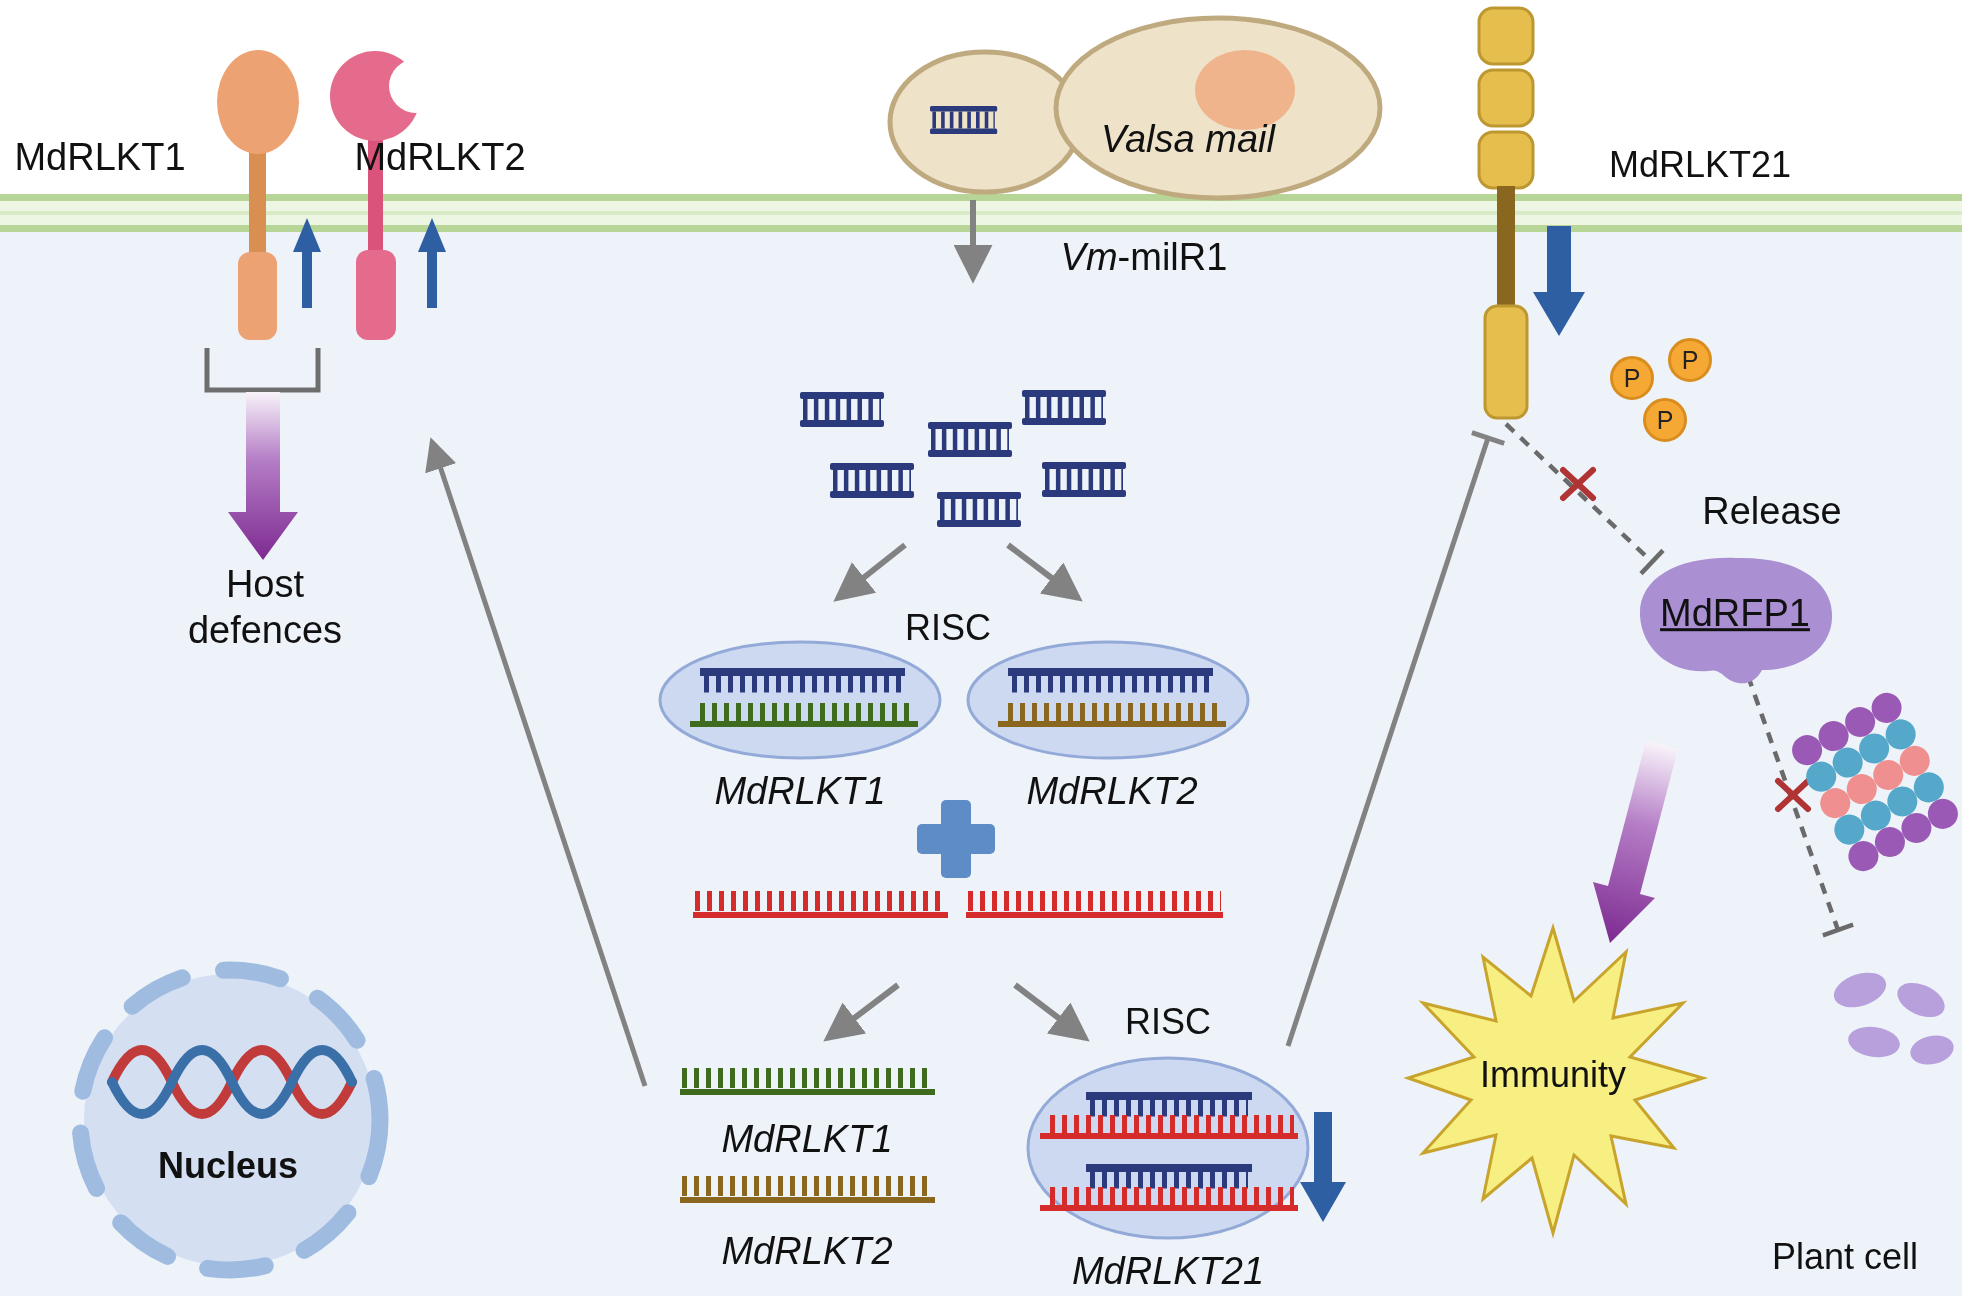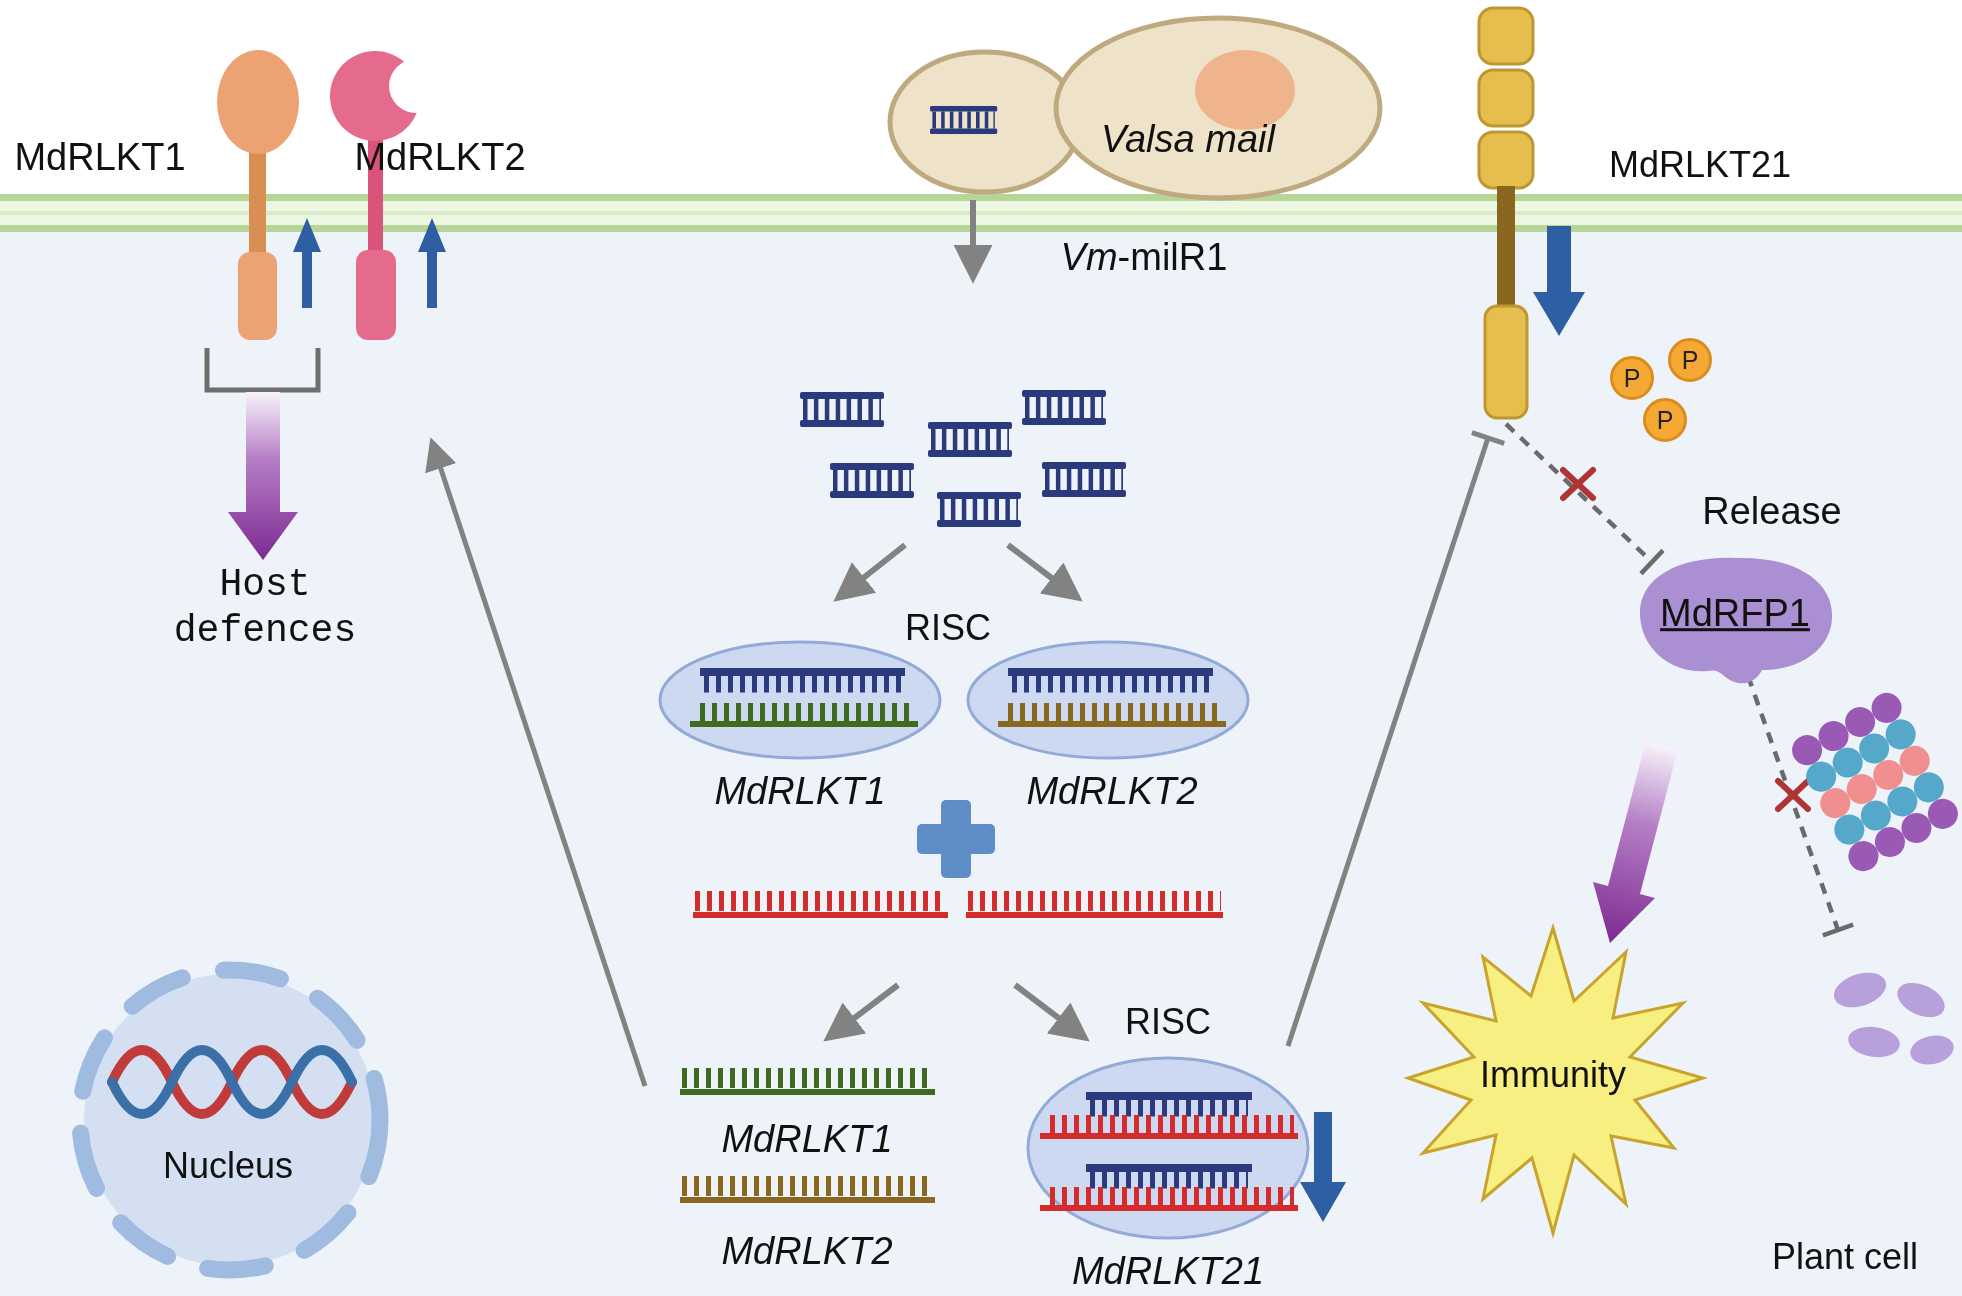--- a/index.html
+++ b/index.html
@@ -243,26 +243,26 @@
   <div class="lbl italic" style="left:807px;top:1140px;">MdRLKT1</div>
   <div class="lbl italic" style="left:807px;top:1252px;">MdRLKT2</div>
 
   <div class="lbl s36" style="left:1168px;top:1022px;">RISC</div>
   <div class="lbl italic" style="left:1168px;top:1272px;">MdRLKT21</div>
 
   <div class="lbl s36" style="left:1700px;top:165px;">MdRLKT21</div>
   <div class="lbl" style="left:1760px;top:512px;margin-left:12px;">Release</div>
   <div class="lbl" style="left:1735px;top:614px;text-decoration:underline;">MdRFP1</div>
 
-  <div class="lbl" style="left:265px;top:608px;font-family:Liberation Mono, monospace;">
+  <div class="lbl" style="left:265px;top:608px;">
     <div>Host</div>
     <div>defences</div>
   </div>
 
   <div class="lbl s36" style="left:1553px;top:1075px;">Immunity</div>
-  <div class="lbl s36" style="left:228px;top:1166px;">Nucleus</div>
+  <div class="lbl s36" style="left:228px;top:1166px;font-weight:bold;">Nucleus</div>
   <div class="lbl s36" style="left:1845px;top:1257px;">Plant cell</div>
 
   <div class="pbadge" style="left:1632px;top:378px;">P</div>
   <div class="pbadge" style="left:1690px;top:360px;">P</div>
   <div class="pbadge" style="left:1665px;top:420px;">P</div>
 
 </div>
 
 </body></html>

